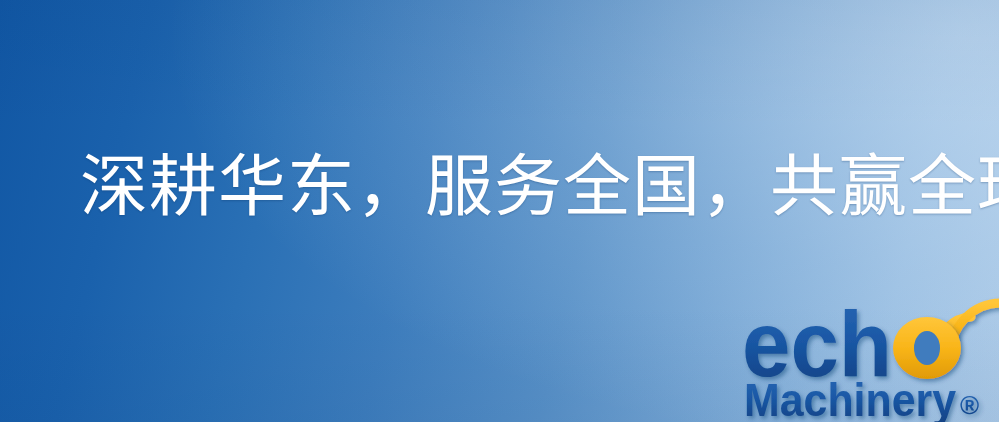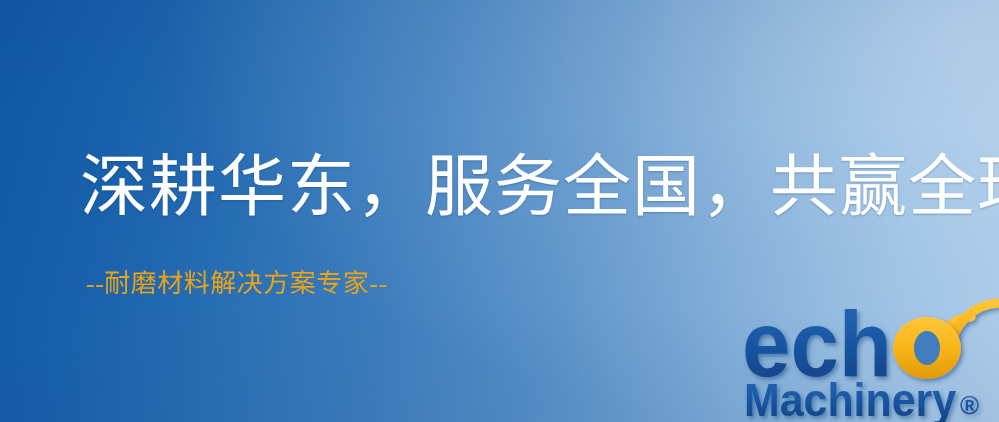--- a/index.html
+++ b/index.html
@@ -98,21 +98,20 @@
     font-weight: bold;
   }
 </style>
 </head>
 <body>
 
 <div class="banner">
 
   <div class="headline">深耕华东，服务全国，共赢全球</div>
 
-  <div class="subtitle">--耐磨材料解决方案专家--</div>
 
   <div class="logo">
     <svg viewBox="0 0 258 122" xmlns="http://www.w3.org/2000/svg" aria-hidden="true">
       <defs>
         <linearGradient id="blueFill" x1="0" y1="0" x2="0" y2="1">
           <stop offset="0%" stop-color="#2a68b4"></stop>
           <stop offset="45%" stop-color="#1a58a6"></stop>
           <stop offset="100%" stop-color="#103f80"></stop>
         </linearGradient>
         <linearGradient id="goldFill" x1="0" y1="0" x2="0" y2="1">

